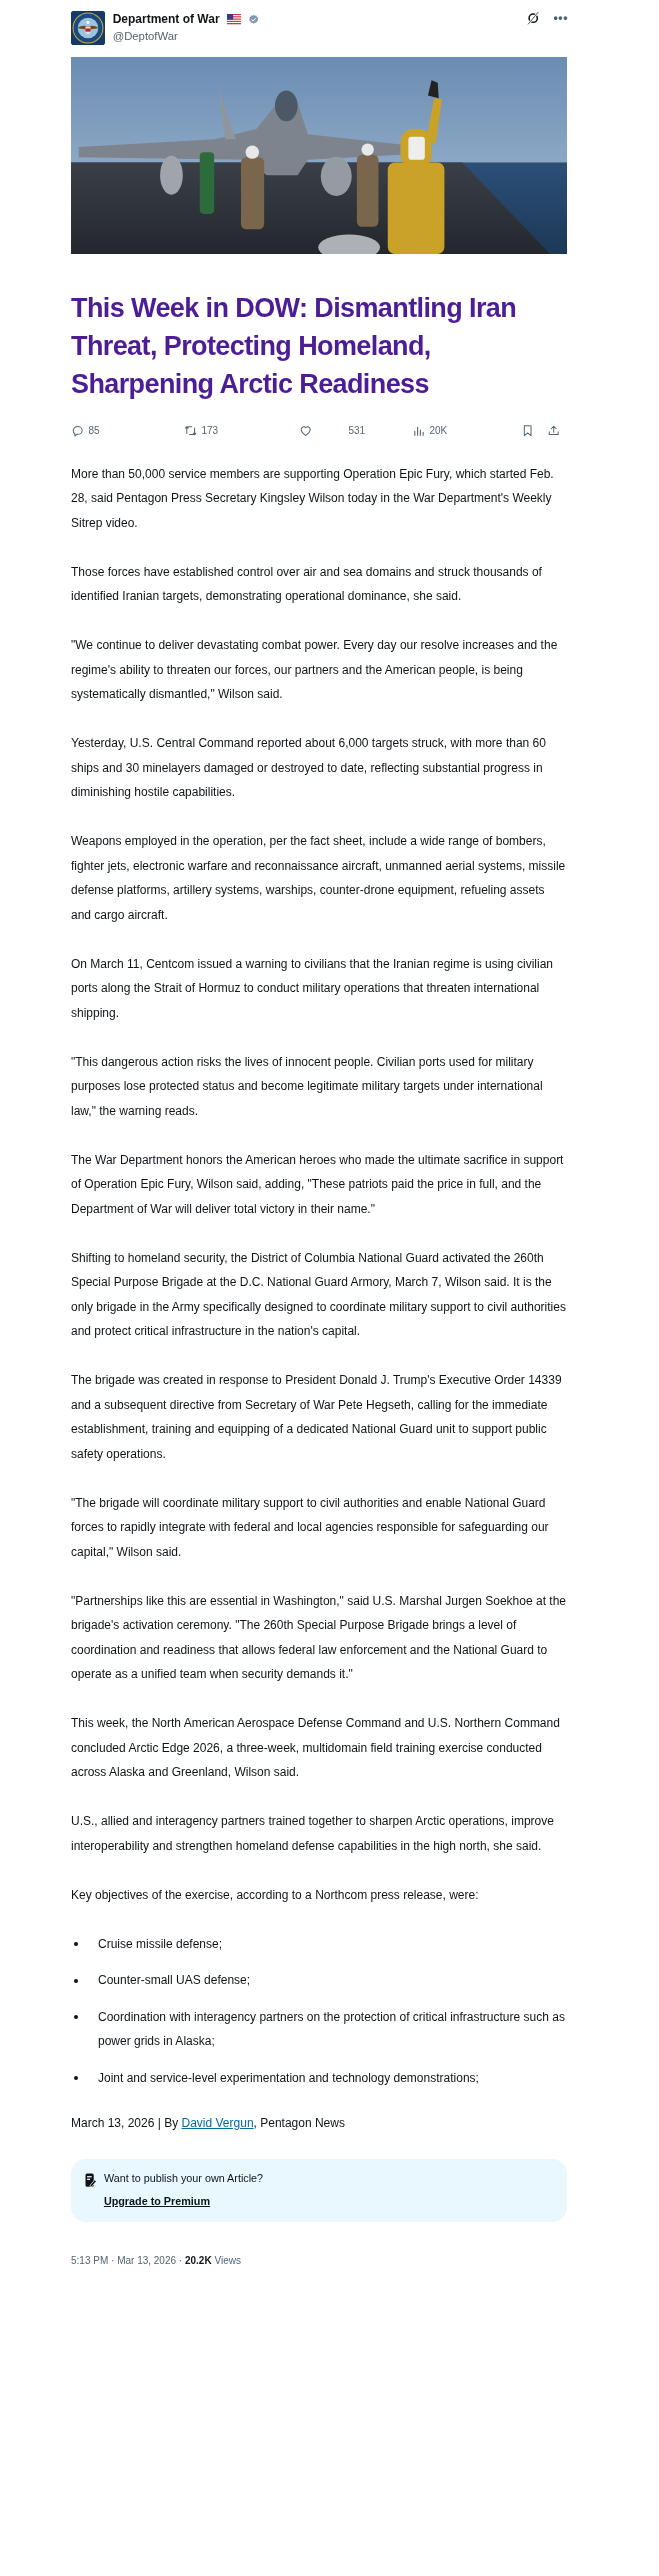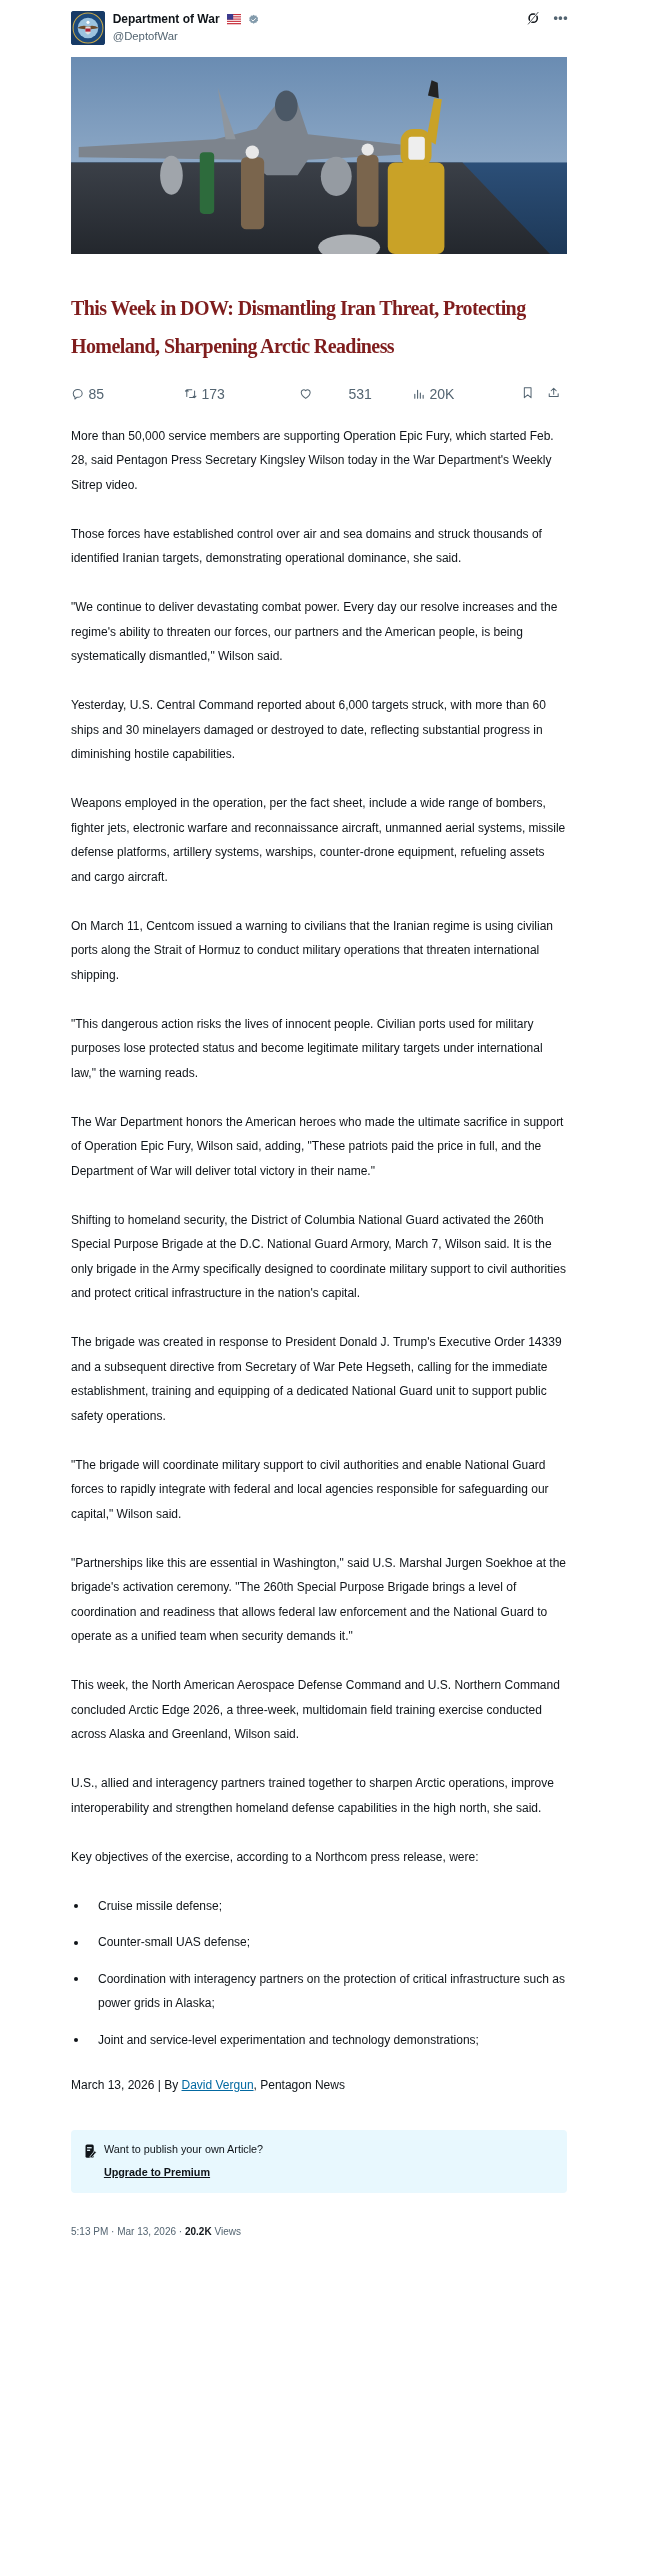--- a/index.html
+++ b/index.html
@@ -56,38 +56,38 @@
       margin-top: 3.1px;
       position: relative;
       overflow: hidden;
       background: linear-gradient(180deg, #6f8fb3 0%, #89a6c6 45%, #a6bdd4 55%, #3f4a55 56%, #2b3138 100%);
     }
     .cover svg { width: 100%; height: 100%; display: block; }
 
     
     .title {
       margin-top: 35px;
-      font-family: Liberation Serif, serif;
+      font-family: Liberation Sans, sans-serif;
       font-weight: 700;
-      font-size: 20px;
+      font-size: 27px;
       line-height: 38px;
       letter-spacing: -0.6px;
-      color: #7f1d1d;
+      color: #4c1d95;
       width: 479px;
     }
 
     
     .action-bar {
       margin-top: 12.4px;
       height: 31px;
       display: flex;
       align-items: center;
       position: relative;
       color: #536471;
-      font-size: 14px;
+      font-size: 10px;
       text-decoration: underline;
     }
     .action { position: absolute; display: flex; align-items: center; gap: 4.1px; top: 8.2px; }
     .action svg { width: 13.4px; height: 13.4px; display: block; }
     .act-reply { left: 0; }
     .act-rt { left: 113px; }
     .act-like { left: 228px; gap: 36px; }
     .act-views { left: 341px; }
     .act-bookmark { left: 450px; }
     .act-share { left: 476px; }
@@ -113,25 +113,25 @@
       left: 2.6px; top: 10.3px;
       width: 4.1px; height: 4.1px;
       border-radius: 50%;
       background: #0f1419;
     }
     .byline { margin-top: 20.6px; }
     .byline a { color: #0369a1; text-decoration: underline; }
 
     
     .premium {
-      margin-top: 32px;
+      margin-top: 23px;
       width: 496px;
       height: 63px;
       background: #e8f8fe;
-      border-radius: 4px;
+      border-radius: 15px;
       padding: 13.4px 0 0 14.4px;
       display: flex;
     }
     .premium-icon svg { width: 11.3px; height: 14.4px; display: block; margin-top: 1px; }
     .premium-text { margin-left: 7.2px; }
     .premium-q { font-size: 10.8px; color: #0f1419; line-height: 13.4px; }
     .premium-link {
       display: inline-block;
       margin-top: 9.3px;
       font-size: 10.8px;

